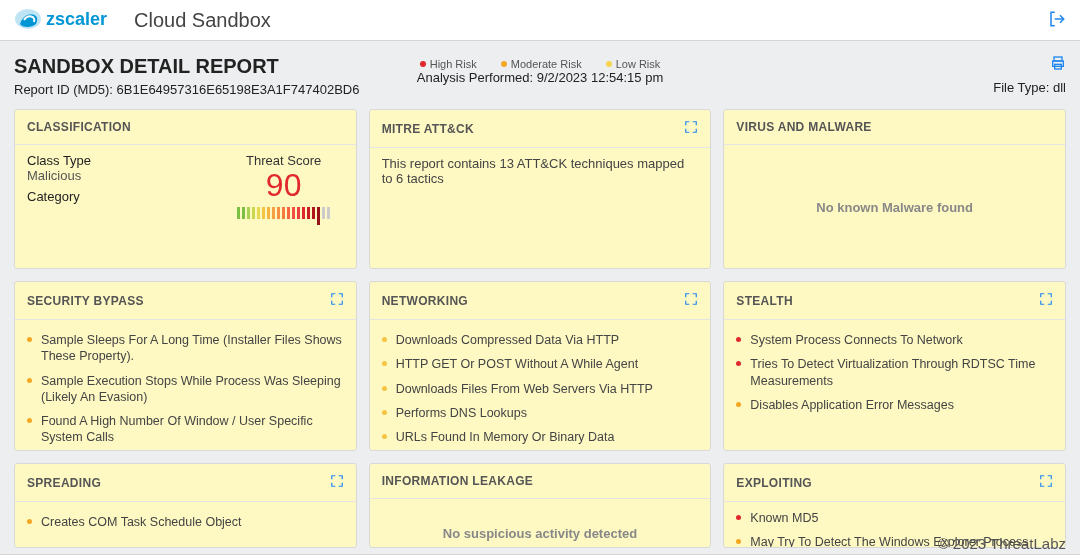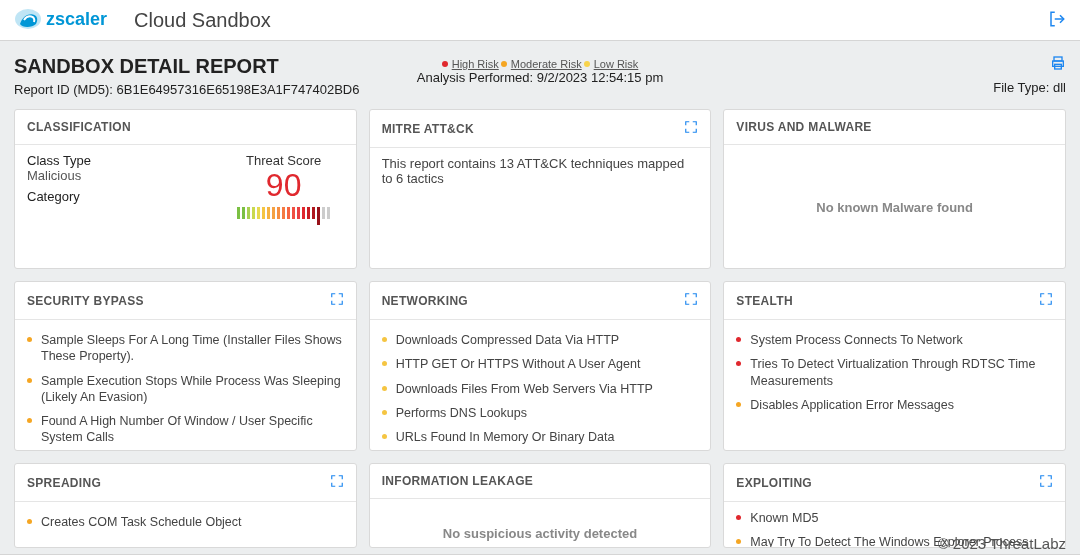--- a/index.html
+++ b/index.html
@@ -7,30 +7,30 @@
   .topbar { display: flex; align-items: center; justify-content: space-between; height: 40px; padding: 0 14px; }
   .brand { display: flex; align-items: center; gap: 10px; }
   .brand-title { font-size: 20px; font-weight: 400; color: #444; }
   .content { background: #eceeef; padding: 14px; border: 1px solid #d5d5d5; border-left: none; border-right: none; height: calc(100% - 40px); position: relative; }
   .header-row { display: flex; justify-content: space-between; align-items: flex-start; }
   .header-left { flex: 1; }
   .header-center { flex: 1; text-align: center; }
   .header-right { flex: 1; text-align: right; display: flex; flex-direction: column; align-items: flex-end; gap: 6px; }
   .report-title { font-size: 20px; font-weight: 600; color: #222; }
   .report-id { font-size: 13px; color: #222; margin-top: 4px; }
-  .legend { display: inline-flex; gap: 2px; justify-content: center; font-size: 11px; color: #555; text-decoration: underline; }
+  .legend { display: inline-flex; gap: 24px; justify-content: center; font-size: 11px; color: #555; }
   .legend-item { display: inline-flex; align-items: center; gap: 4px; }
   .dot { width: 6px; height: 6px; border-radius: 50%; display: inline-block; }
   .dot.red { background: #e0282e; }
   .dot.orange { background: #f5a623; }
   .dot.yellow { background: #f8d34b; }
   .analysis { font-size: 13px; color: #222; margin-top: 0; }
   .file-type { font-size: 13px; color: #222; }
   .grid { display: grid; grid-template-columns: 1fr 1fr 1fr; gap: 12px; margin-top: 12px; }
-  .card { background: #ffffff; border: 1px solid #d9d9d9; border-radius: 3px; display: flex; flex-direction: column; overflow: hidden; }
+  .card { background: #fef9c3; border: 1px solid #d9d9d9; border-radius: 3px; display: flex; flex-direction: column; overflow: hidden; }
   .card.tall { height: 160px; }
   .card.med { height: 170px; }
   .card.short { height: 85px; }
   .card-header { display: flex; align-items: center; justify-content: space-between; padding: 10px 12px; border-bottom: 1px solid #e5e5e5; font-size: 12px; font-weight: 700; letter-spacing: 0.3px; color: #555; }
   .card-body { padding: 8px 12px; flex: 1; overflow: hidden; position: relative; }
   .card-body.scroll { overflow-y: auto; }
   .class-grid { display: grid; grid-template-columns: 1fr 120px; gap: 4px 0; }
   .kv-label { font-size: 13px; color: #222; }
   .kv-val { font-size: 13px; color: #555; }
   .threat-score-label { font-size: 13px; color: #333; text-align: center; }
@@ -206,21 +206,21 @@
     <div class="card med">
       <div class="card-header">
         <span>NETWORKING</span>
         <span class="expand-icon"><svg viewBox="0 0 24 24" fill="none" stroke="currentColor" stroke-width="2">
               <path d="M3 9V3h6M21 9V3h-6M3 15v6h6M21 15v6h-6"></path>
             </svg></span>
       </div>
       <div class="card-body scroll">
         <ul class="bullet yellow">
           <li class="orange" style="--c:#f5a623">Downloads Compressed Data Via HTTP</li>
-          <li>HTTP GET Or HTTPS Without A User Agent</li>
+          <li>HTTP GET Or POST Without A While Agent</li>
           <li>Downloads Files From Web Servers Via HTTP</li>
           <li>Performs DNS Lookups</li>
           <li>URLs Found In Memory Or Binary Data</li>
           <li>Uses HTTPS</li>
 
         </ul>
       </div>
     </div>
 
     <div class="card med">

